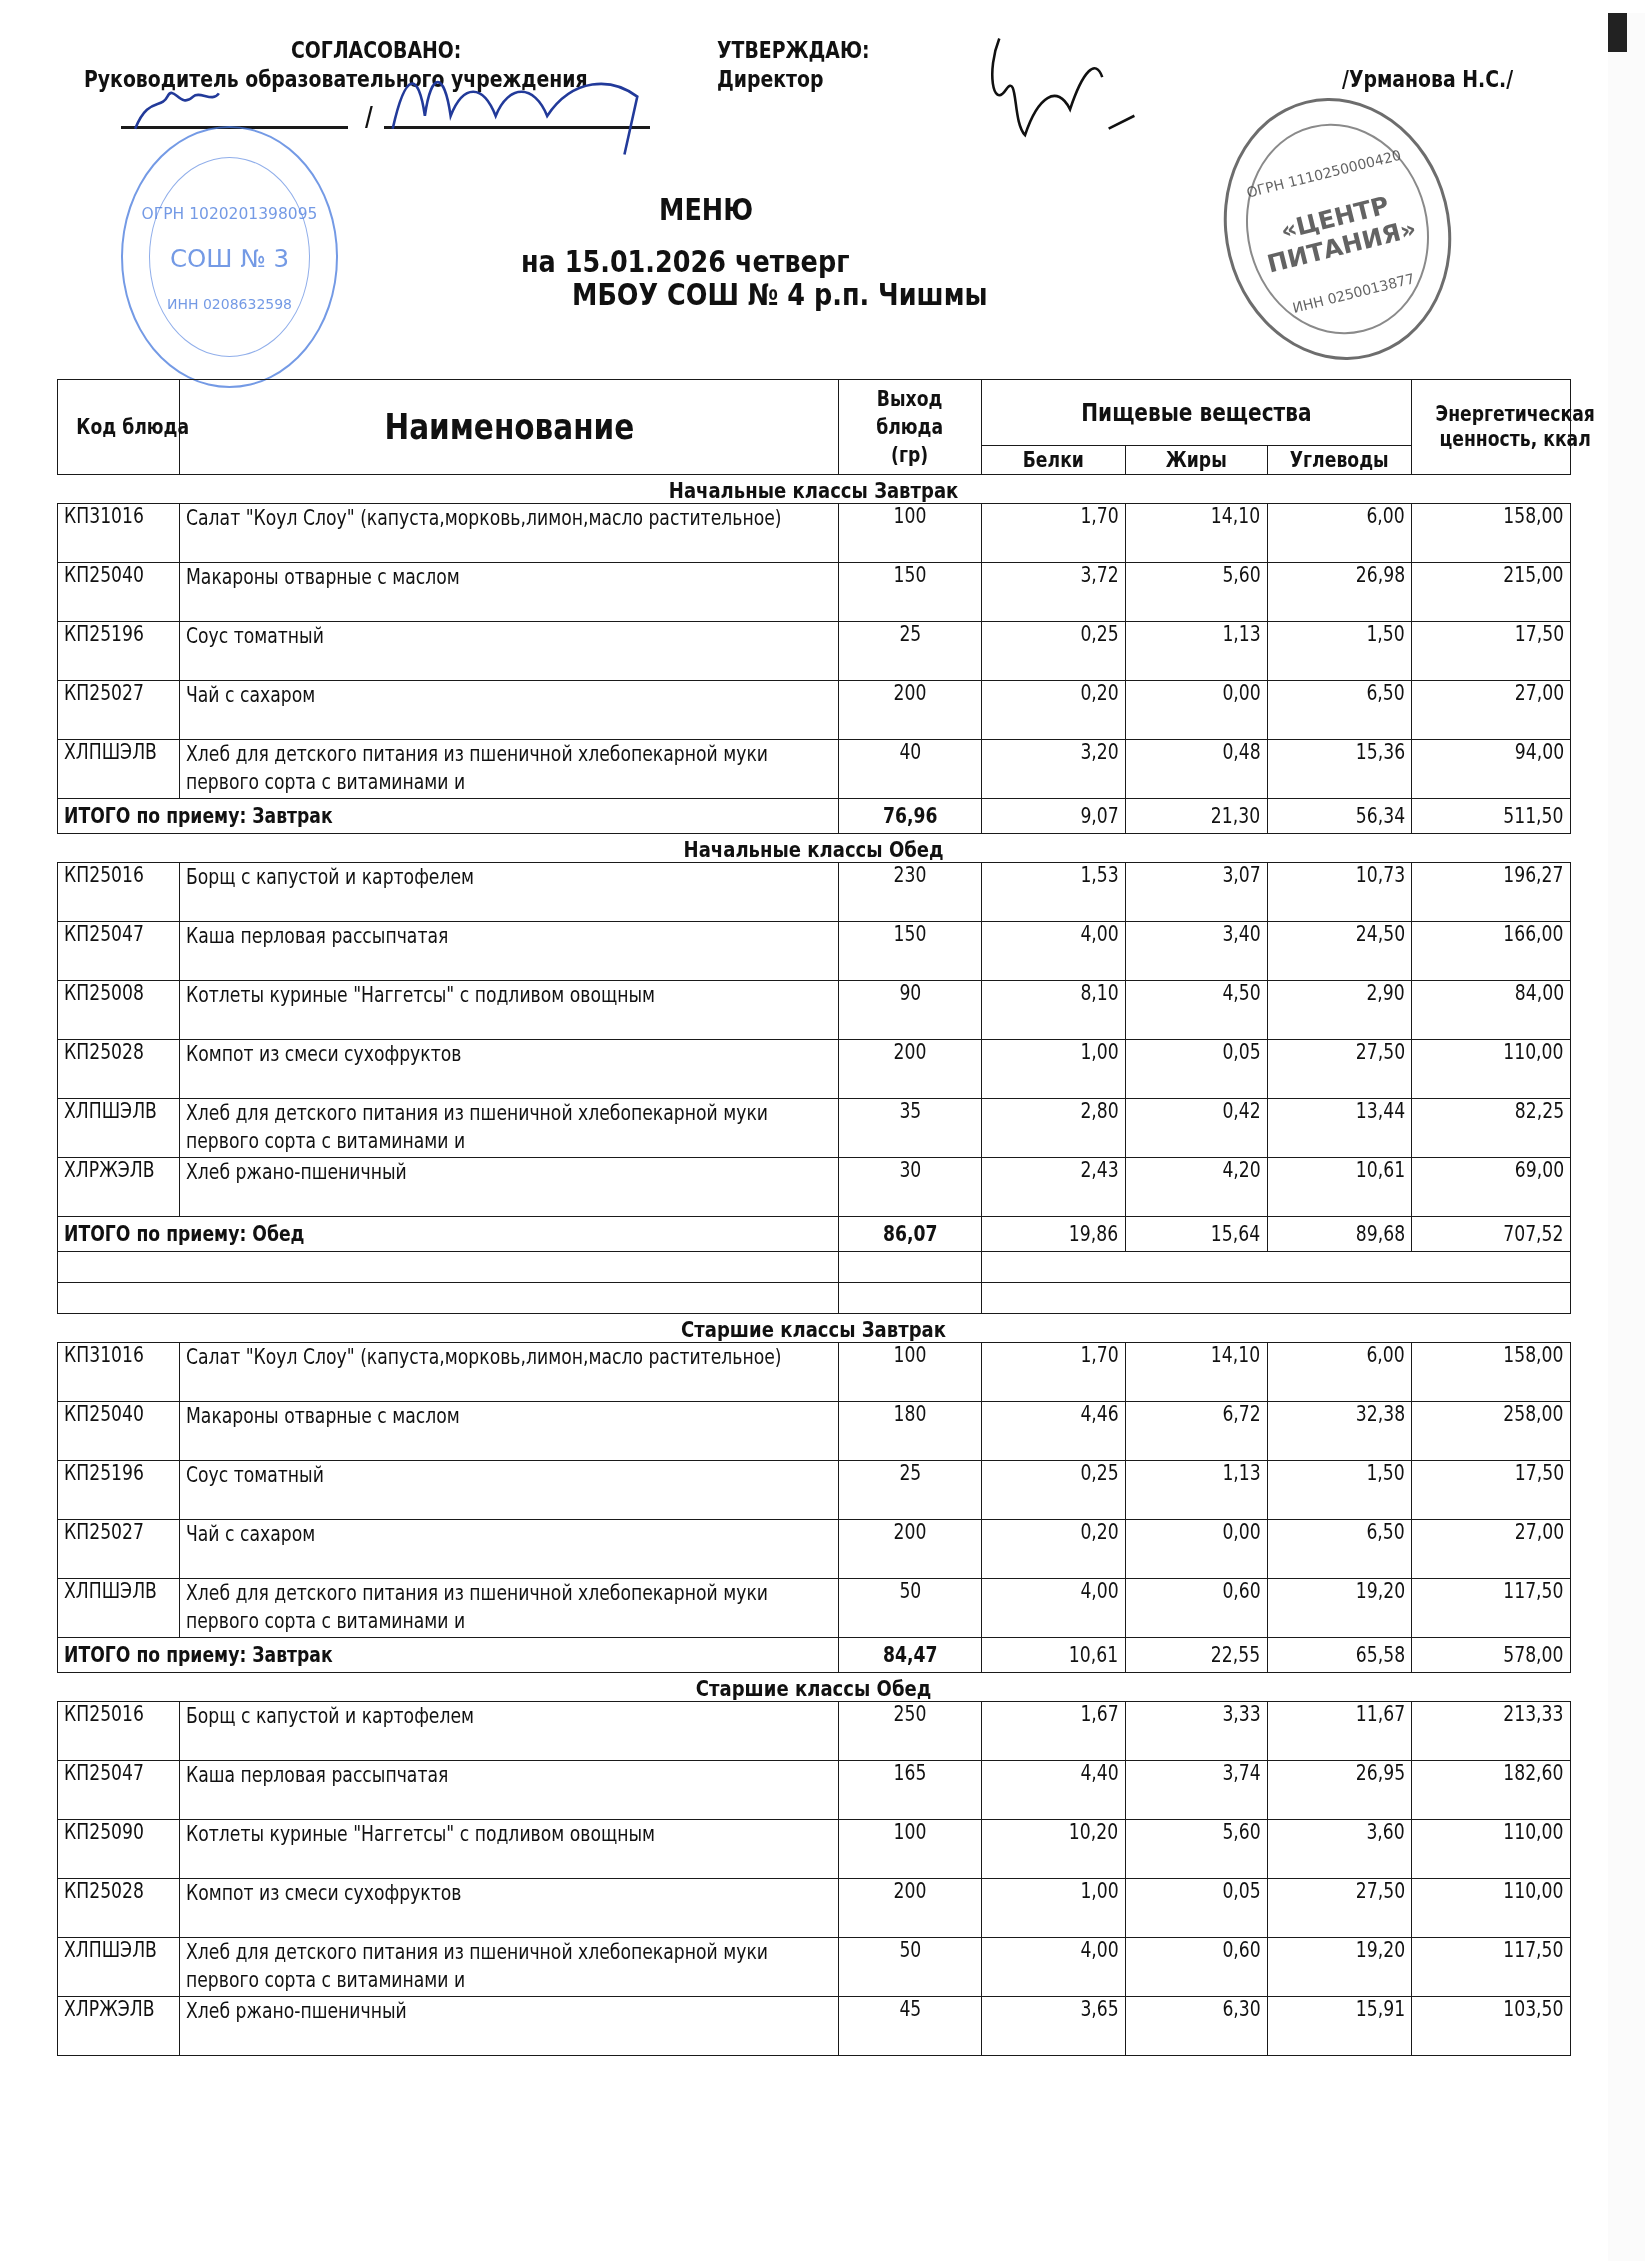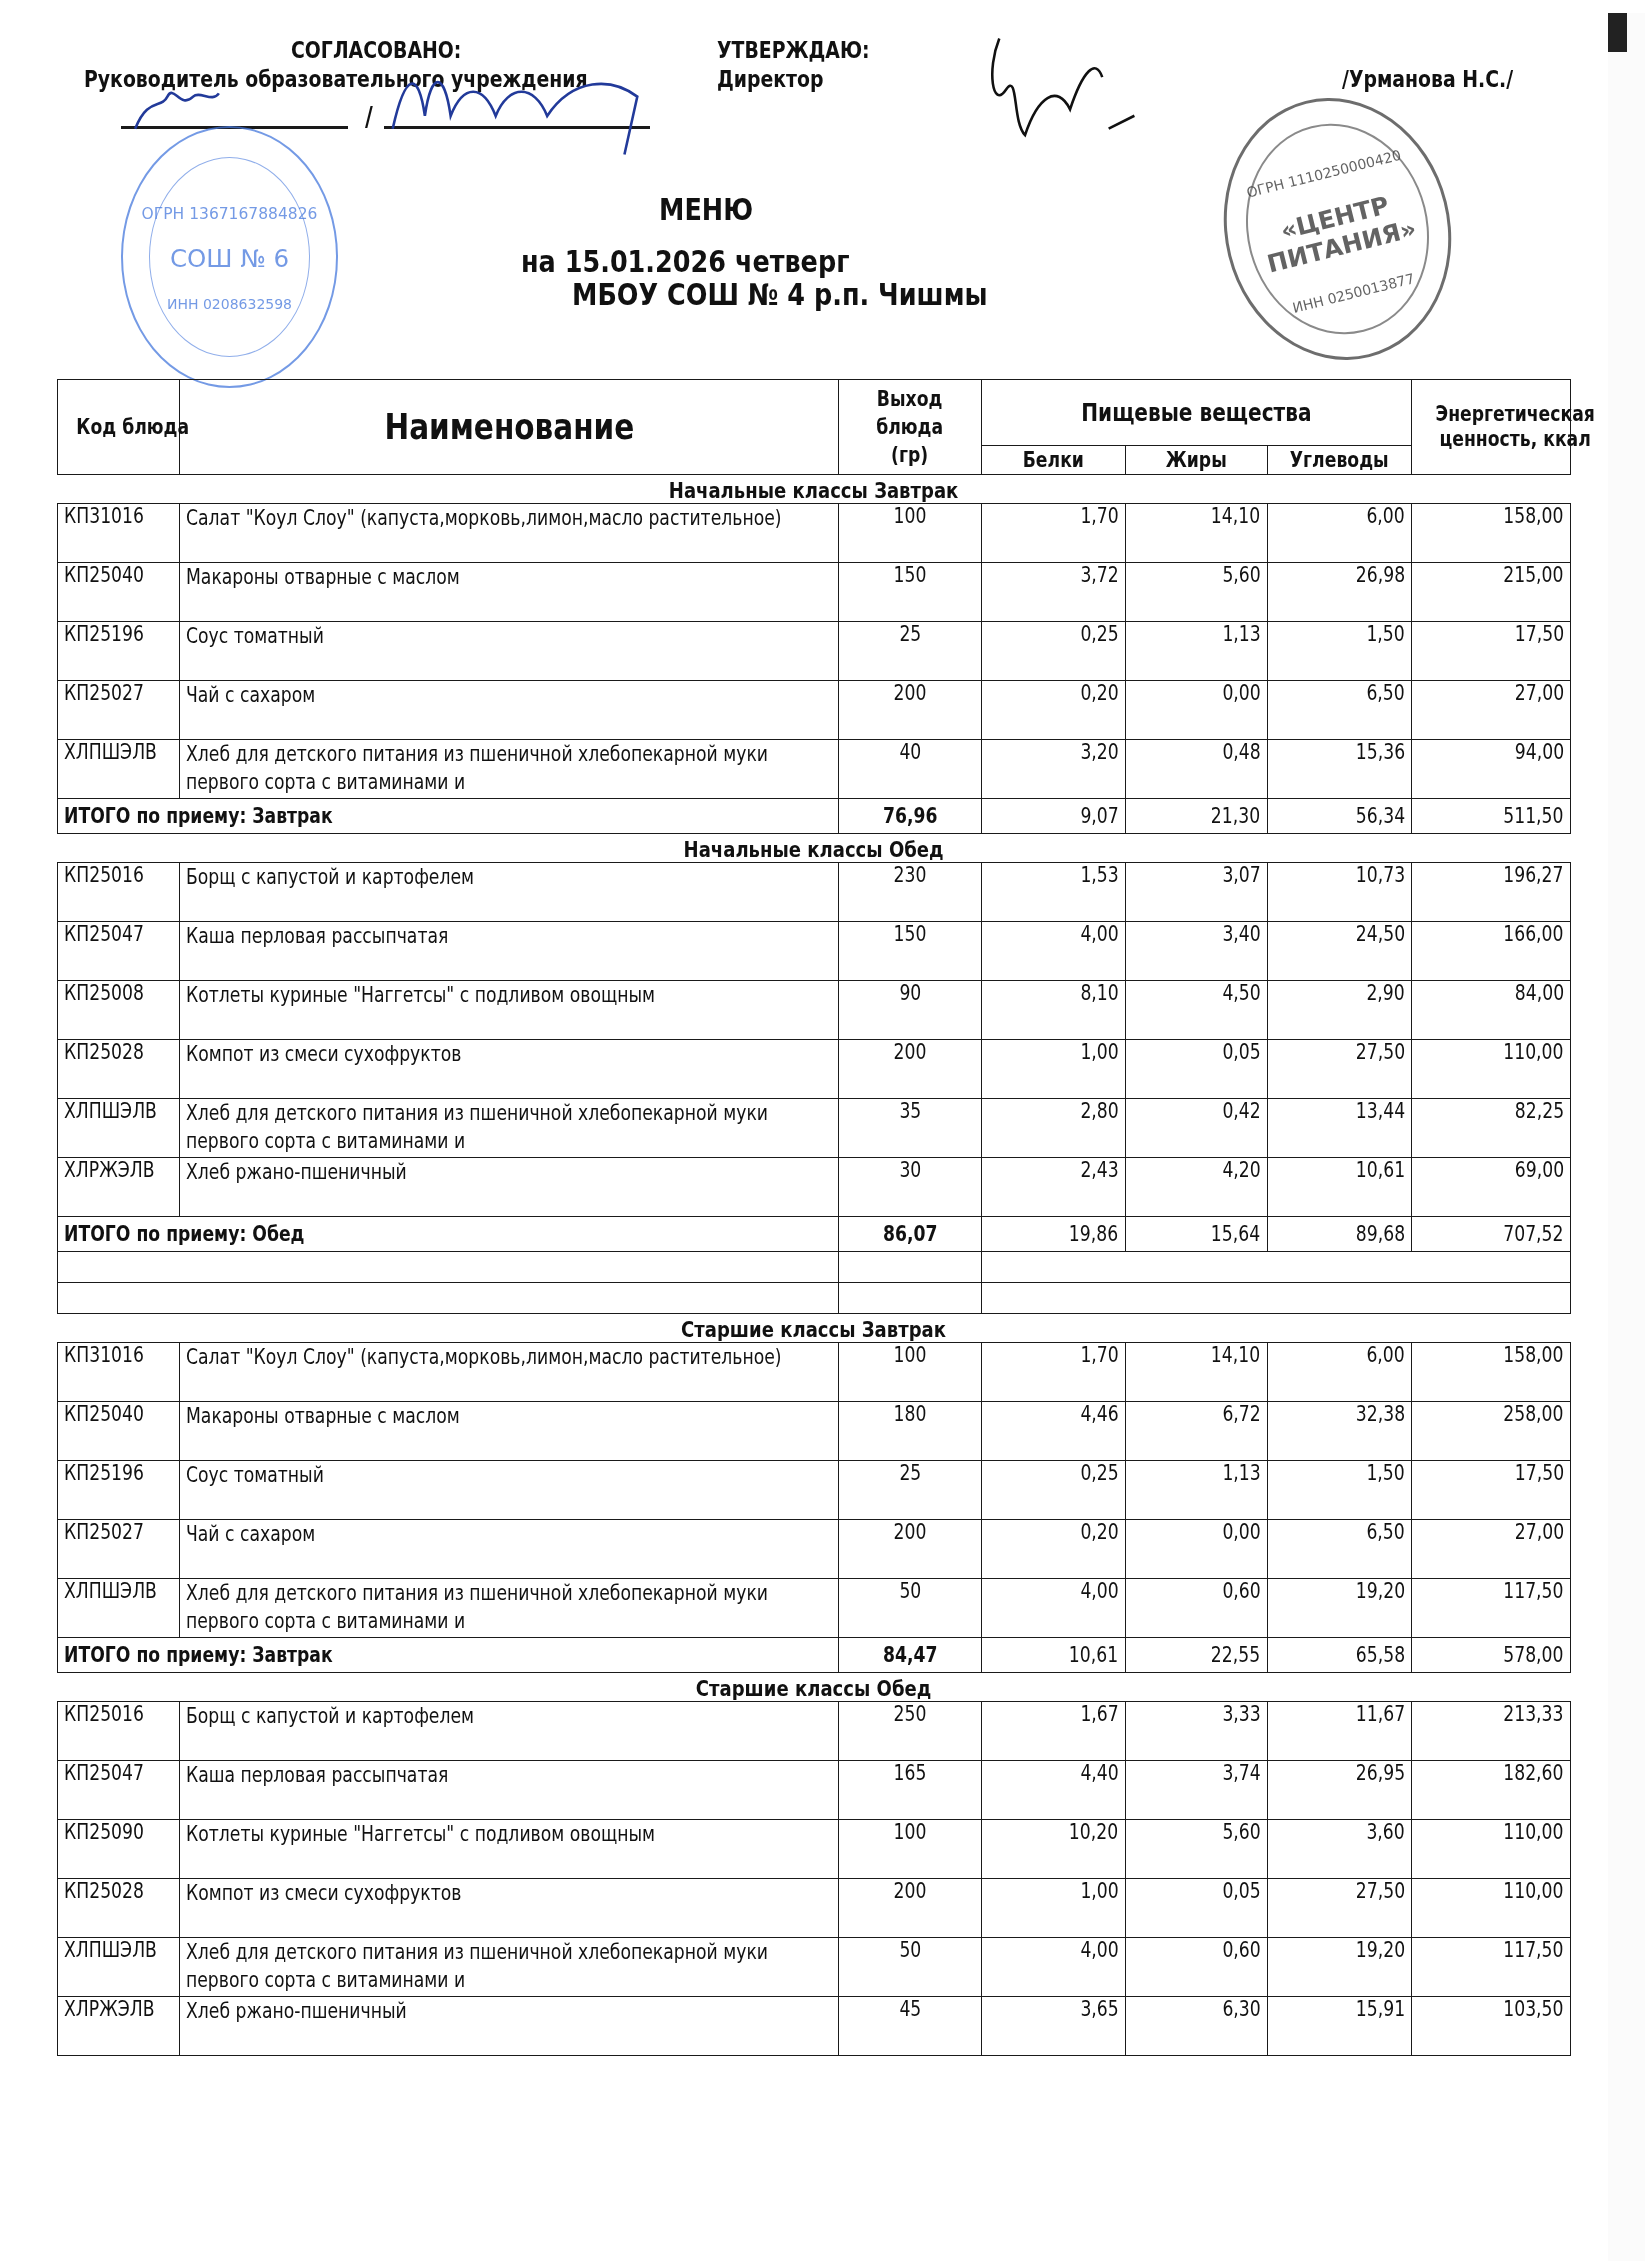--- a/index.html
+++ b/index.html
@@ -57,22 +57,22 @@
 <svg class="abs" style="left:980px; top:32px;" width="193" height="116" viewBox="0 0 300 180">
   <path d="M30 10 C 10 60, 20 120, 40 90 C 60 60, 50 140, 70 160 C 90 100, 120 80, 140 120 C 160 60, 180 40, 190 70 M 200 150 L 240 130" stroke="#111" stroke-width="4" fill="none"></path>
 </svg>
 
 <div class="abs hdr-bold" style="left:717px; top:37px;">УТВЕРЖДАЮ:</div>
 <div class="abs hdr-bold" style="left:717px; top:66px;">Директор</div>
 <div class="abs hdr-bold" style="left:1342px; top:66px;">/Урманова Н.С./</div>
 
 <div class="stamp stamp-blue" style="left:121px; top:126px; width:213px; height:258px;">
   <div class="inner" style="left:26px; top:29px; right:26px; bottom:29px; border:1.9px solid rgba(70,120,220,0.6);"></div>
-  <div class="center" style="top:77px; font-size:15.5px;">ОГРН 1367167884826</div>
-  <div class="center" style="top:116px; font-size:24.5px;">СОШ № 6</div>
+  <div class="center" style="top:77px; font-size:15.5px;">ОГРН 1020201398095</div>
+  <div class="center" style="top:116px; font-size:24.5px;">СОШ № 3</div>
   <div class="center" style="top:168px; font-size:14px;">ИНН 0208632598</div>
 </div>
 
 <div class="stamp stamp-grey" style="left:1225px; top:97px; width:219px; height:258px; transform:rotate(-14deg);">
   <div class="inner" style="left:19.3px; top:22.6px; right:19.3px; bottom:22.6px; border:2.6px solid rgba(60,60,60,0.6);"></div>
   <div class="center" style="top:64px; font-size:14px;">ОГРН 1110250000420</div>
   <div class="center" style="top:103px; font-size:24.5px; font-weight:bold;">«ЦЕНТР</div>
   <div class="center" style="top:132px; font-size:24.5px; font-weight:bold;">ПИТАНИЯ»</div>
   <div class="center" style="top:187px; font-size:14px;">ИНН 0250013877</div>
 </div>

